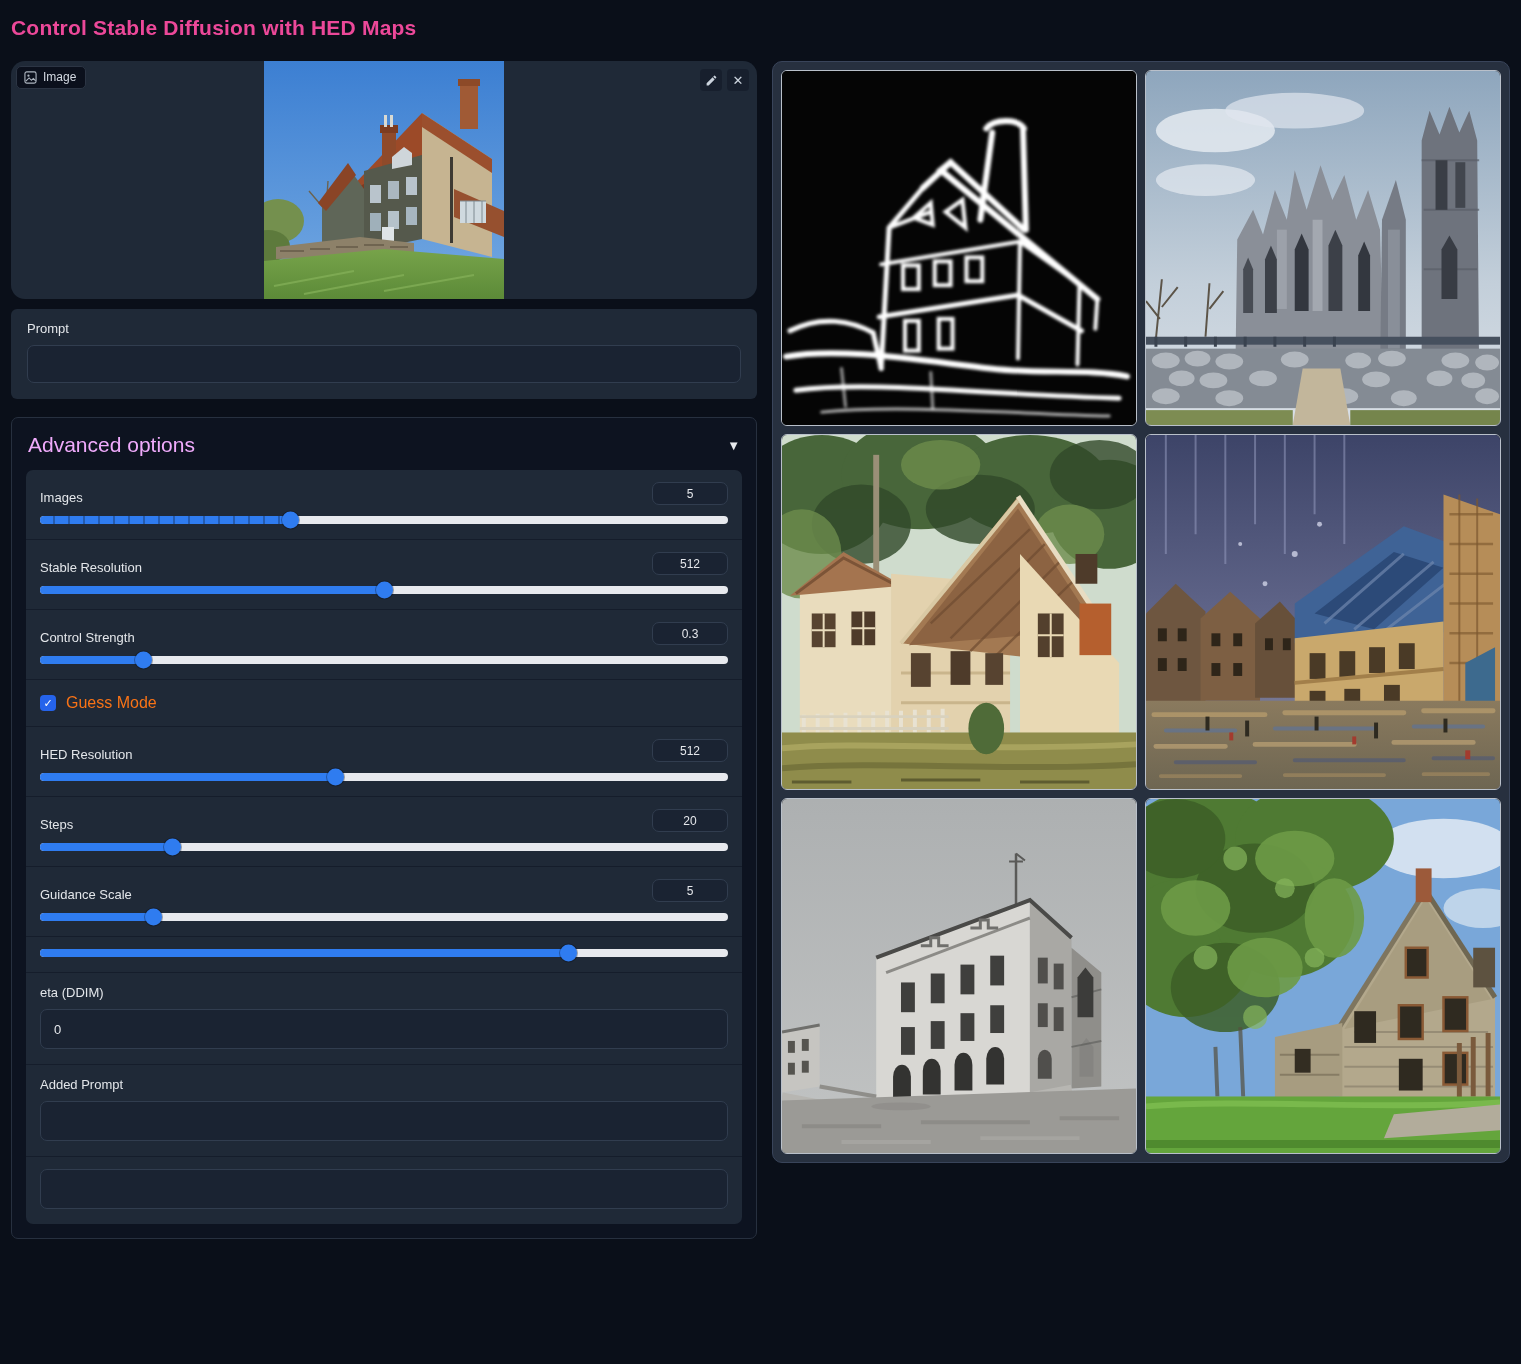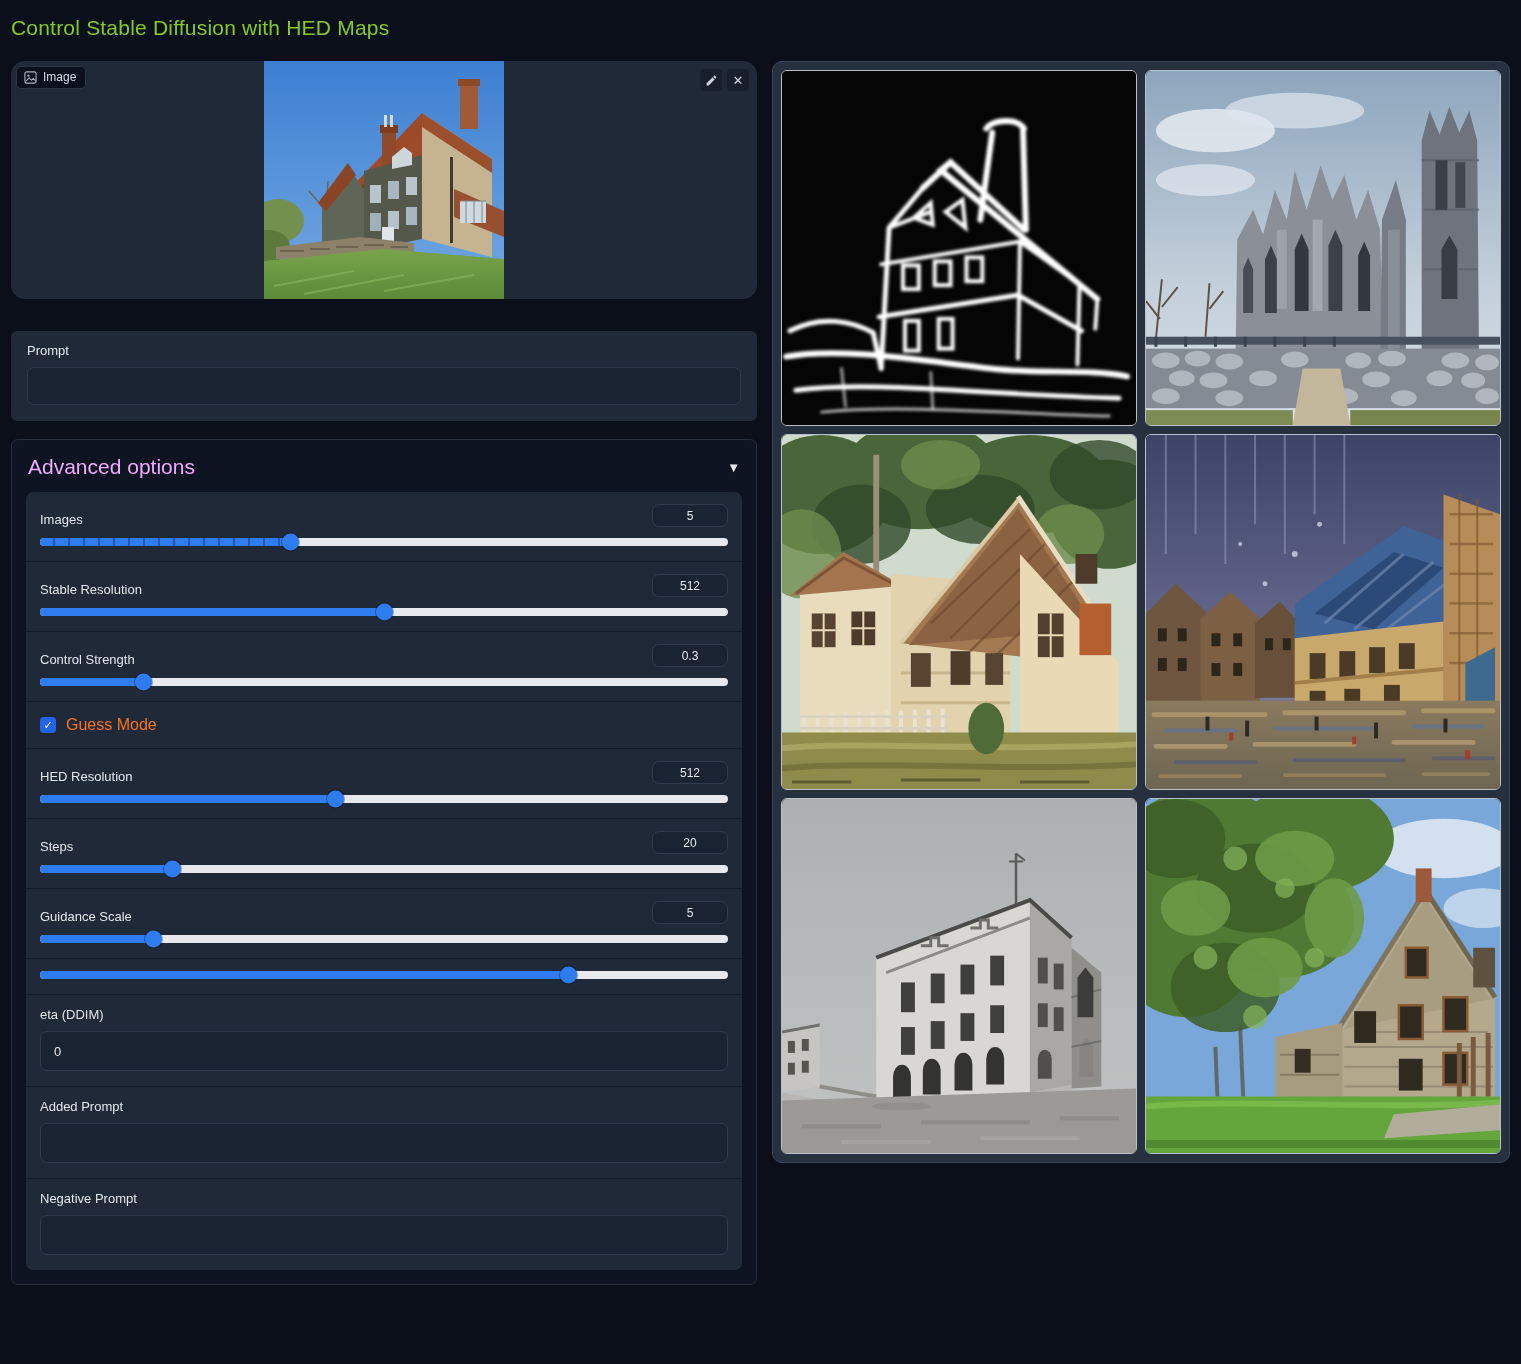--- a/index.html
+++ b/index.html
@@ -4,21 +4,21 @@
 <style>
   * { margin:0; padding:0; box-sizing:border-box; }
   html,body { width:1521px; height:1364px; }
   body {
     background:#0a0f19;
     font-family:"Liberation Sans","DejaVu Sans",sans-serif;
     color:#e5e7eb;
     overflow:hidden;
   }
   .page-title {
-    font-size:21px; font-weight:normal; color:#84cc16;
+    font-size:21px; font-weight:bold; color:#ec4899;
     padding:16px 0 0 11px; letter-spacing:.2px;
   }
   .main { display:flex; gap:15px; padding:0 11px; margin-top:21px; align-items:flex-start; }
   .left-col { width:746px; flex:0 0 746px; }
 
   
   .image-panel {
     position:relative; height:238px; background:#1f2937; border-radius:14px;
     display:flex; justify-content:center; overflow:hidden;
   }
@@ -32,21 +32,21 @@
   .icon-btn {
     width:22px; height:22px; background:rgba(17,24,39,.55); border:none; border-radius:4px;
     color:#cbd3dd; display:flex; align-items:center; justify-content:center; cursor:pointer;
     font-size:13px;
   }
 
   
   .panel {
     background:#1f2937; border-radius:6px; padding:12px 16px 14px;
   }
-  .prompt-panel { margin-top:32px; height:90px; }
+  .prompt-panel { margin-top:10px; height:90px; }
   .field-label { font-size:13px; color:#e3e6ea; display:block; margin-bottom:9px; }
   .text-input {
     width:100%; height:38px; background:#1a2332; border:1px solid #313d4f;
     border-radius:7px; color:#e5e7eb; font-size:13px; padding:0 12px;
     font-family:"Liberation Sans",sans-serif; outline:none;
   }
 
   
   .run-btn {
     margin-top:18px; width:100%; height:38px; border-radius:7px;
@@ -299,21 +299,20 @@
           <label class="field-label">eta (DDIM)</label>
           <input class="value-box" value="0" style="">
         </div>
 
         <div class="row">
           <label class="field-label">Added Prompt</label>
           <input class="value-box" value="" style="">
         </div>
 
         <div class="row">
-          <label class="field-label">Negative Prompt</label>
           <input class="value-box" value="" style="">
         </div>
 
       </div>
     </div>
   </div>
 
   <div class="gallery">
 
     <figure class="g-cell">

